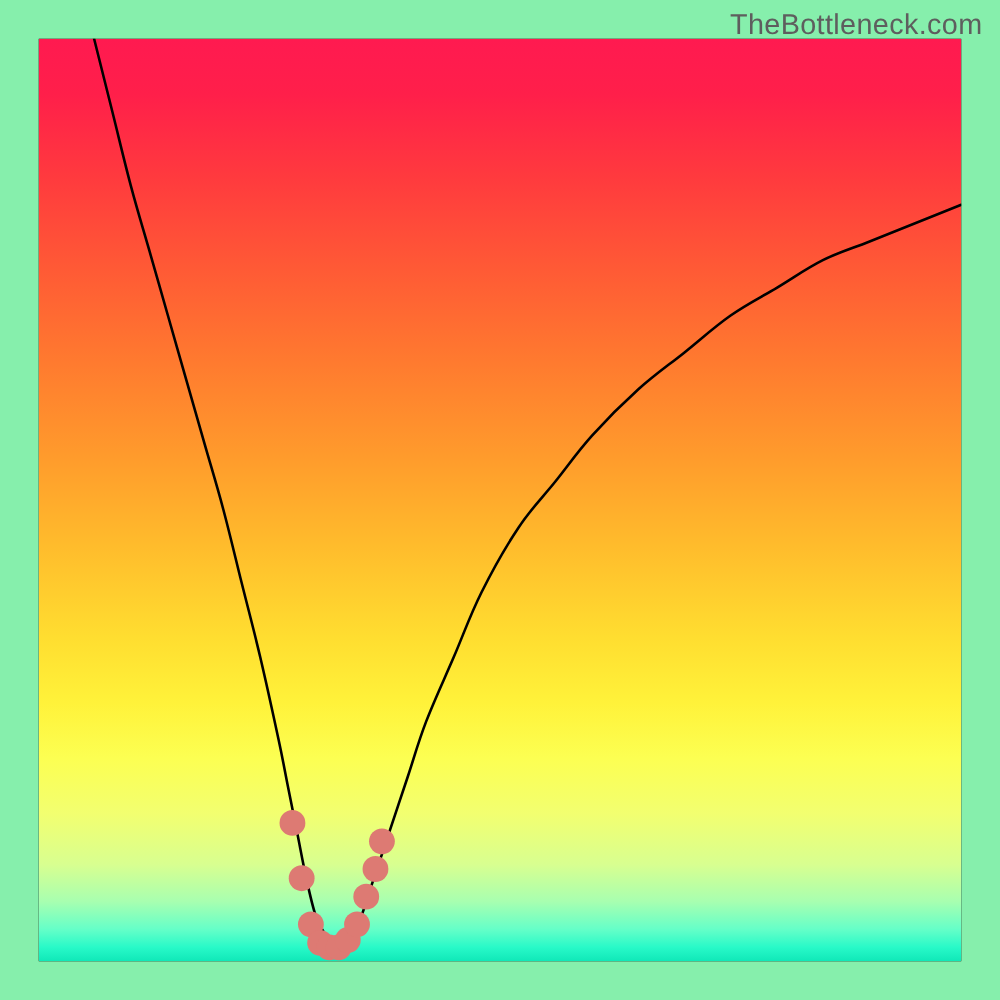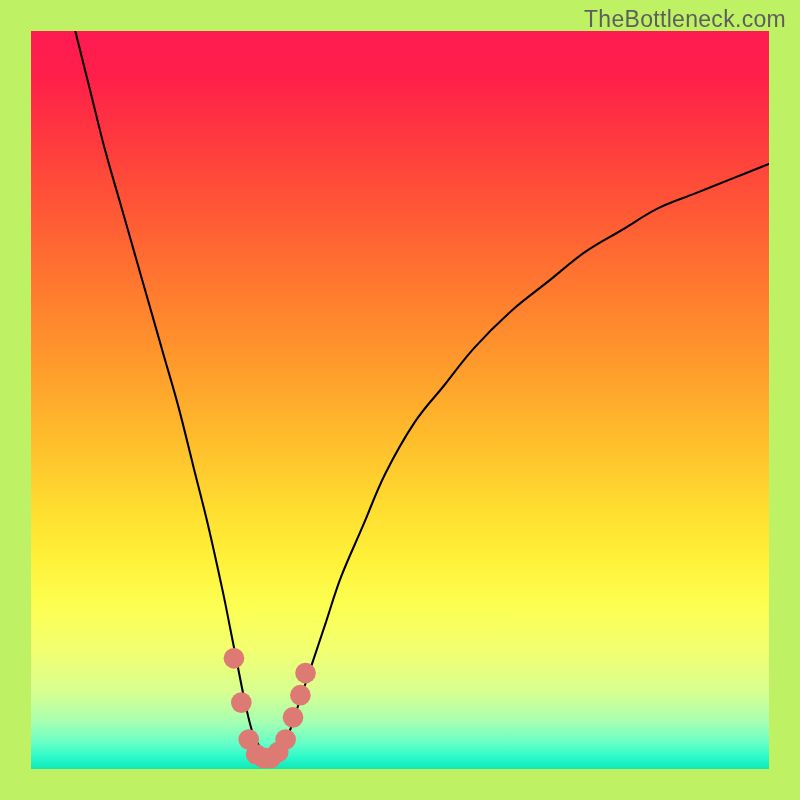--- a/index.html
+++ b/index.html
@@ -6,21 +6,21 @@
     margin: 0;
     padding: 0;
     width: 800px;
     height: 800px;
     overflow: hidden;
     font-family: Arial, Helvetica, sans-serif;
   }
   .frame {
     width: 800px;
     height: 800px;
-    background: #bef264;
+    background: #86efac;
     position: relative;
   }
   .watermark {
     position: absolute;
     top: 6px;
     right: 14px;
     color: #5e5e5e;
     font-size: 23px;
     font-weight: 500;
     letter-spacing: 0.3px;

